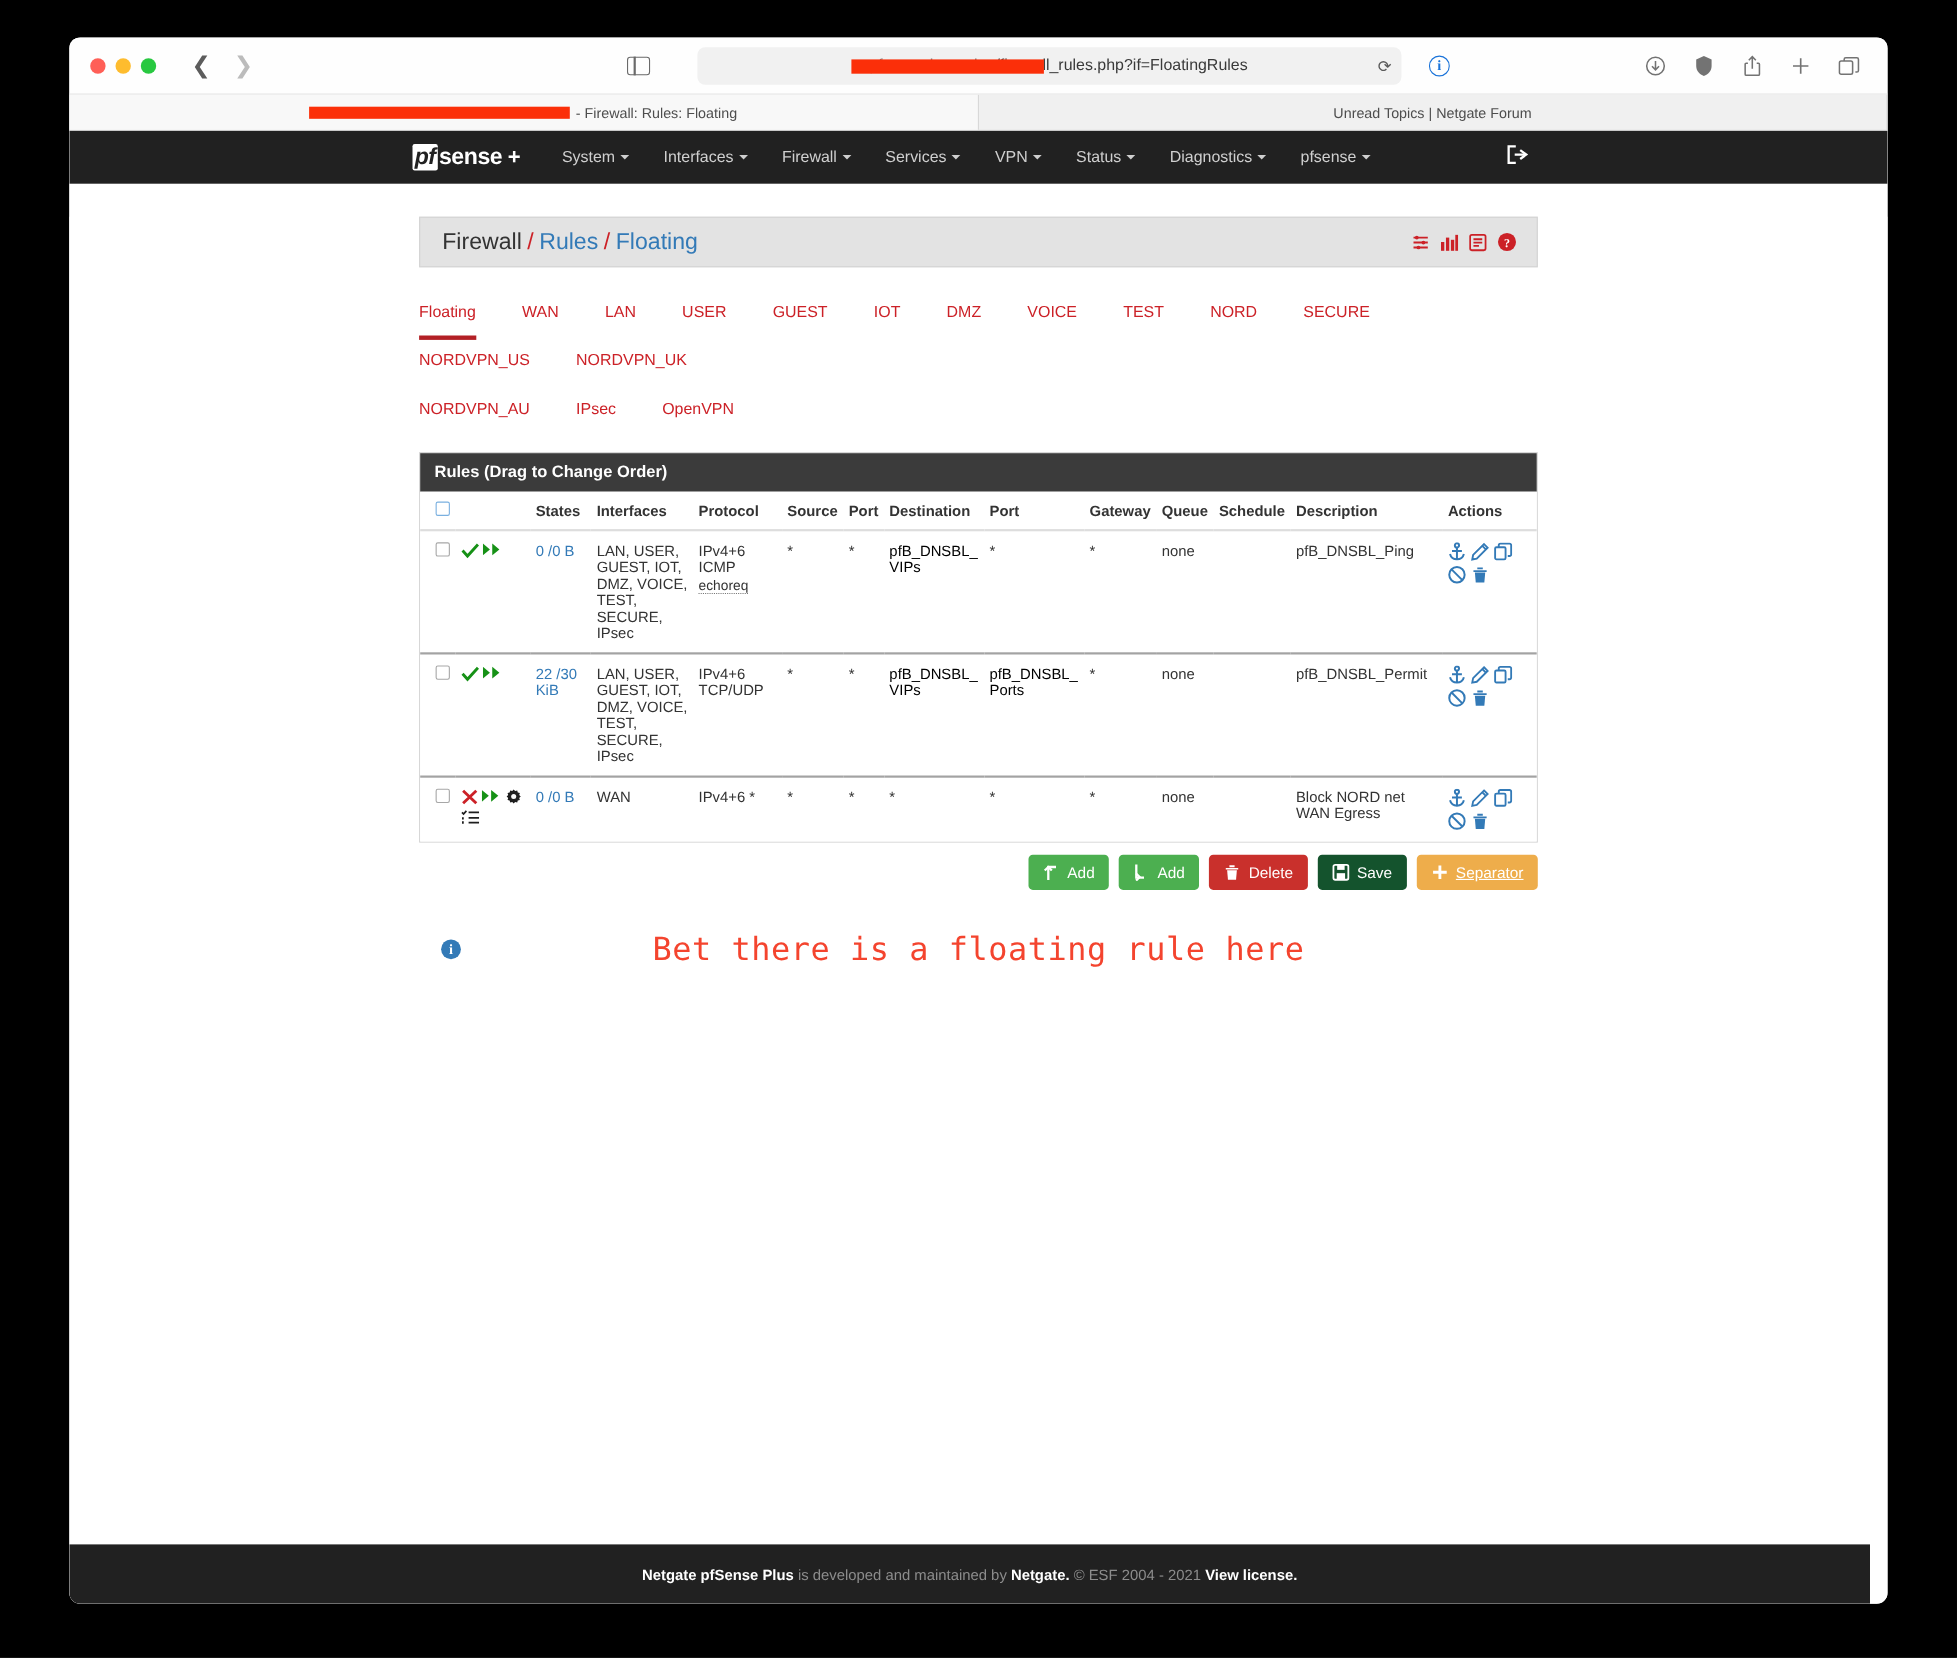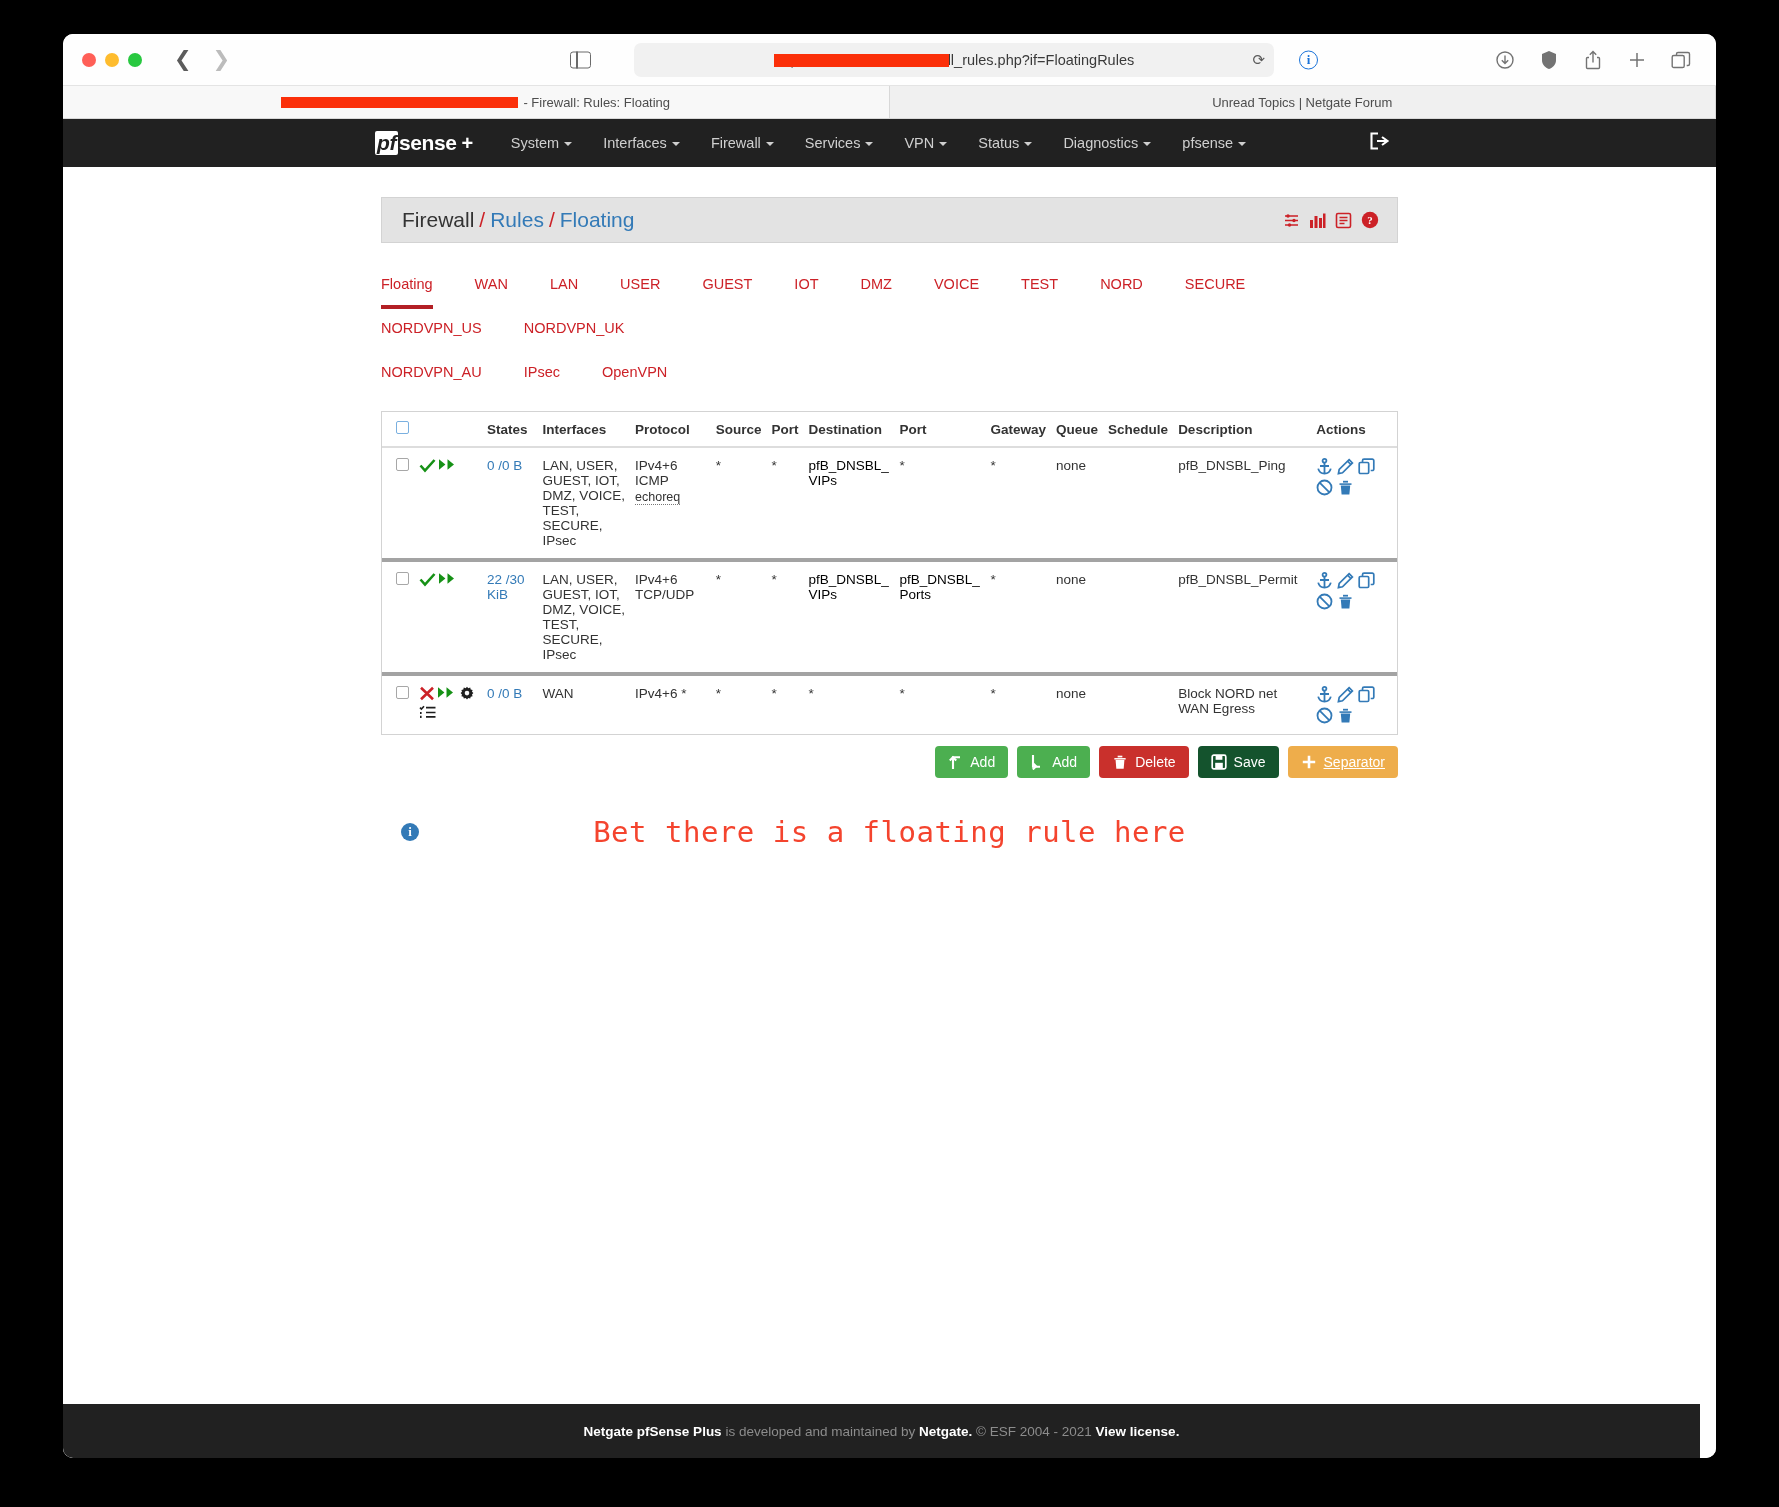--- a/index.html
+++ b/index.html
@@ -182,21 +182,21 @@
   }
   table.rules { width: 100%; border-collapse: collapse; font-size: 13.5px; background: #fff; }
   table.rules th {
     text-align: left; font-weight: bold; color: #333;
     padding: 9px 5px; font-size: 13.5px;
     border-bottom: 2px solid #dddddd;
     white-space: nowrap;
   }
   table.rules td {
     padding: 10px 5px;
-    border-top: 4px solid #a3a3a3;
+    border-top: 2px solid #a3a3a3;
     vertical-align: top;
     color: #333;
   }
   tr.rule-row:first-child td { border-top: none; }
   .col-cb { width: 26px; padding-left: 14px !important; }
   .col-icons { width: 62px; }
   .col-states { width: 62px; margin-top: 16px; }
   .col-if { width: 118px; }
   .col-proto { width: 96px; }
   .col-src { width: 48px; }
@@ -428,20 +428,21 @@
           <span class="tab-link">NORDVPN_UK</span>
         </div>
         <div class="tabs-row">
           <span class="tab-link">NORDVPN_AU</span>
           <span class="tab-link">IPsec</span>
           <span class="tab-link">OpenVPN</span>
         </div>
       </div>
 
       <div class="panel">
+        <div class="panel-heading">Rules (Drag to Change Order)</div>
         <table class="rules">
           <thead>
             <tr>
               <th class="col-cb"><span class="cb cb-head"></span></th>
               <th class="col-icons"></th>
               <th class="col-states">States</th>
               <th class="col-if">Interfaces</th>
               <th class="col-proto">Protocol</th>
               <th class="col-src">Source</th>
               <th class="col-port">Port</th>

